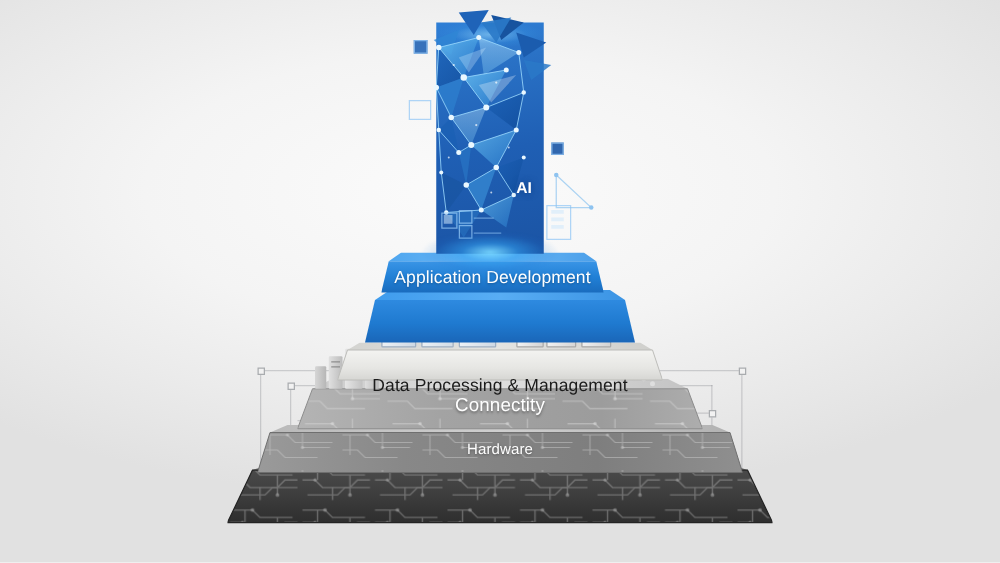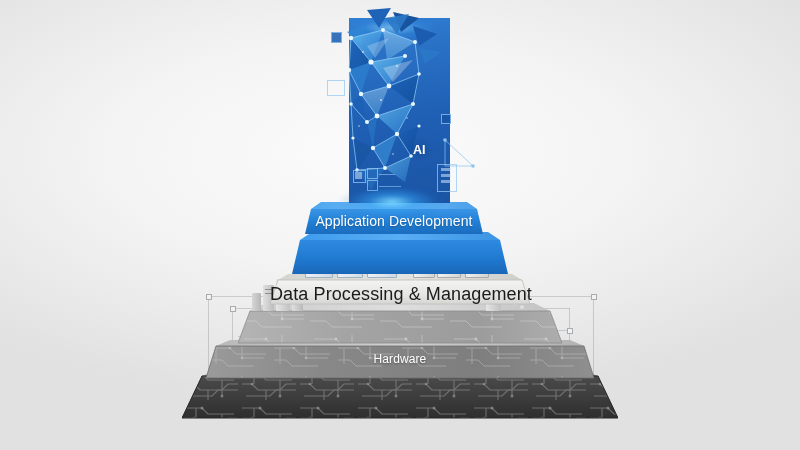--- a/index.html
+++ b/index.html
@@ -16,21 +16,21 @@
   .bph{position:absolute;height:1px;background:rgba(120,124,130,.30);}
   .bpdot{position:absolute;width:4px;height:4px;border:1px solid rgba(110,114,120,.55);
          background:#f2f2f2;}
 
   
   .tier{position:absolute;}
   .tier .label{position:absolute;left:0;width:100%;text-align:center;
         letter-spacing:.1px;white-space:nowrap;}
 
   
-  #tower{position:absolute;left:349px;top:18px;width:101px;height:185px;}
+  #tower{position:absolute;left:349px;top:18px;width:86px;height:185px;}
   #towerBody{position:absolute;left:0;top:0;width:100%;height:100%;
     background:linear-gradient(172deg,#2f7fd6 0%,#2a72c6 18%,#1f5fb4 55%,#1b54a4 100%);
     overflow:visible;}
   #towerMesh{position:absolute;left:-22px;top:-10px;width:130px;height:200px;overflow:visible;}
   #towerGlow{position:absolute;left:-28px;top:160px;width:142px;height:46px;
     background:radial-gradient(ellipse 50% 48% at 50% 52%, rgba(120,215,255,.95) 0%, rgba(50,160,240,.55) 32%, rgba(30,120,215,.12) 62%, rgba(0,0,0,0) 78%);
     filter:blur(1px);}
   #towerTopGlow{position:absolute;left:-16px;top:-6px;width:118px;height:26px;
     background:radial-gradient(ellipse 50% 55% at 50% 60%, rgba(160,225,255,.55) 0%, rgba(60,160,235,.18) 50%, rgba(0,0,0,0) 75%);}
   .aiLabel{position:absolute;color:#ffffff;font-size:12.5px;font-weight:700;
@@ -203,41 +203,42 @@
       <div class="srvline" style="left:3px;top:12px;width:9px;height:1.4px;"></div>
       <div class="srvline" style="left:3px;top:16px;width:9px;height:1.4px;"></div>
       <div class="srvdot" style="left:20px;top:8px;width:4px;height:4px;background:#e8e8e8;"></div>
       <div class="srvdot" style="left:20px;top:16px;width:4px;height:4px;background:#e0e0e0;"></div>
       <div class="srvdot" style="left:27px;top:12px;width:5px;height:5px;background:#efefef;"></div>
       <div class="srvdot" style="left:27px;top:22px;width:4px;height:4px;background:#dcdcdc;"></div>
       <div class="srvdot" style="left:34px;top:18px;width:5px;height:5px;background:#f2f2f2;"></div>
       <div class="srvdot" style="left:34px;top:26px;width:4px;height:4px;background:#dedede;"></div>
     </div>
 
+    <div class="label lblGrayW" style="top:13px;font-size:15px;">Connectity</div>
   </div>
 
   <div class="tier" style="left:270px;top:274px;width:260px;height:32px;">
     <svg width="260" height="32" style="position:absolute;left:0;top:0;">
       <defs>
         <linearGradient id="dpFront" x1="0" y1="0" x2="0" y2="1">
           <stop offset="0%" stop-color="#f3f3f1"></stop>
           <stop offset="60%" stop-color="#e6e6e3"></stop>
           <stop offset="100%" stop-color="#d6d6d3"></stop>
         </linearGradient>
         <linearGradient id="dpTop" x1="0" y1="0" x2="1" y2="0">
           <stop offset="0%" stop-color="#d3d3d0"></stop>
           <stop offset="50%" stop-color="#e4e4e1"></stop>
           <stop offset="100%" stop-color="#cfcfcc"></stop>
         </linearGradient>
       </defs>
       <polygon points="8,6 252,6 260,30 0,30" fill="url(#dpFront)"></polygon>
       <polygon points="18,0 242,0 252,6 8,6" fill="url(#dpTop)"></polygon>
       <polygon points="8,6 252,6 260,30 0,30" fill="none" stroke="#bcbcb9" stroke-width="0.8"></polygon>
     </svg>
-    <div class="label lblDark" style="top:10px;font-size:18px;">Data Processing &amp; Management</div>
+    <div class="label lblDark" style="top:26px;font-size:14px;">Data Processing &amp; Management</div>
   </div>
 
   <div style="position:absolute;left:305px;top:226px;width:190px;height:50px;">
 
     <div class="bld" style="left:0;top:22px;width:26px;height:28px;background:linear-gradient(100deg,#f2f5f8,#cfd9e4);border:1px solid #9fb0c4;">
     </div>
     <div class="bldline" style="left:5px;top:28px;width:16px;height:2px;"></div>
     <div class="bldline" style="left:5px;top:34px;width:16px;height:2px;"></div>
     <div class="bldline" style="left:5px;top:40px;width:16px;height:2px;"></div>
 

